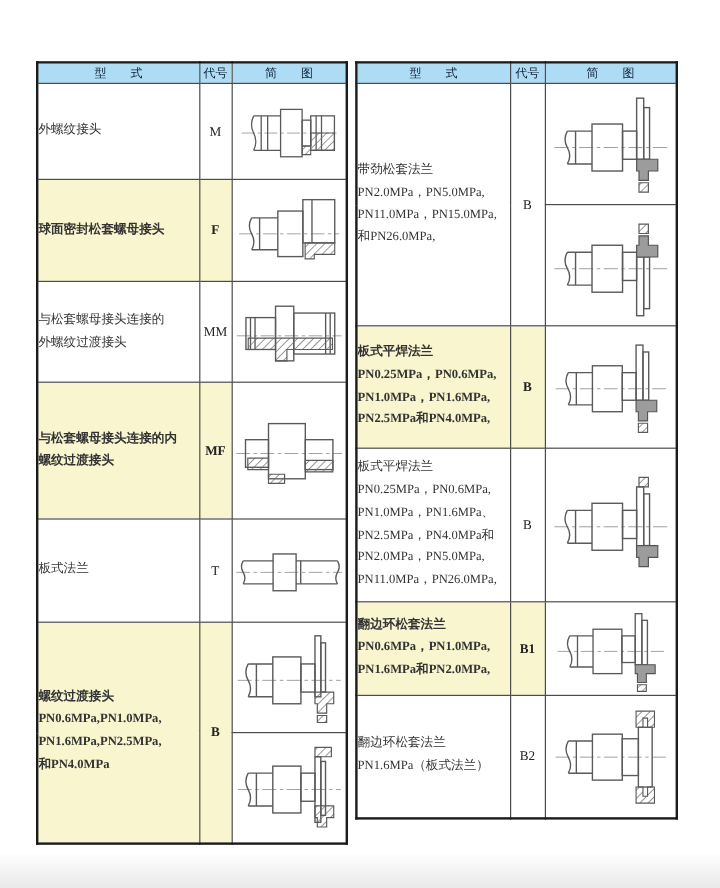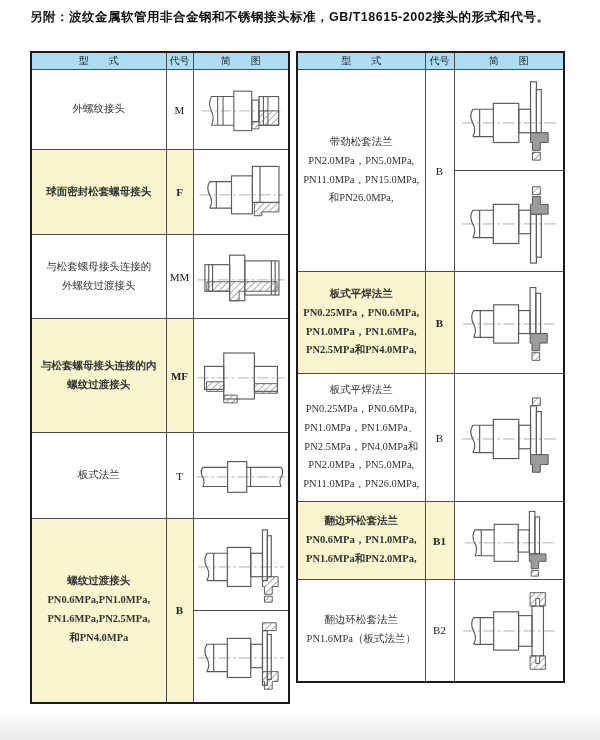--- a/index.html
+++ b/index.html
@@ -24,21 +24,21 @@
     border:1px solid #4c4c4c; vertical-align:middle;
     padding:0; overflow:hidden;
   }
   td.head{
     background:#aedcf5; height:16px; text-align:center;
     font-size:10px; color:#123; font-weight:normal;
   }
   td.type{
     font-family:"Liberation Serif", serif;
     font-size:10.5px; line-height:1.8; color:#333;
-    padding:4px 4px 4px 8px; white-space:pre-line; text-align:center;margin-left:28px;
+    padding:4px 4px 4px 8px; white-space:pre-line; text-align:left;margin-left:28px;
   }
   td.code{
     font-family:"Liberation Serif", serif;
     font-size:11px; text-align:center; color:#222;
   }
   td.diag{ text-align:center; }
   .hl{ background:#f8f5cf;font-weight:bold; }
   svg.dg{ display:inline-block; vertical-align:middle; }
   .s{fill:none;stroke:#5a5a5a;stroke-width:1.2;}
   .cl{stroke:#9a9a9a;stroke-width:0.8;stroke-dasharray:12 3 3 3;}
@@ -51,21 +51,20 @@
 <div id="page">
 
   <svg width="0" height="0" style="position:absolute">
     <defs>
       <pattern id="hx" patternUnits="userSpaceOnUse" width="5" height="5" patternTransform="rotate(45)">
         <line x1="0" y1="0" x2="0" y2="5" stroke="#6a6a6a" stroke-width="1.2"></line>
       </pattern>
     </defs>
   </svg>
 
-  <div class="title">另附：波纹金属软管用非合金钢和不锈钢接头标准，GB/T18615-2002接头的形式和代号。</div>
 
   <table class="t" id="left-table">
     <colgroup>
         <col style="width:135px">
         <col style="width:27px">
         <col style="width:96px">
       </colgroup>
     <tbody>
         <tr>
       <td class="head">型　　式</td>

